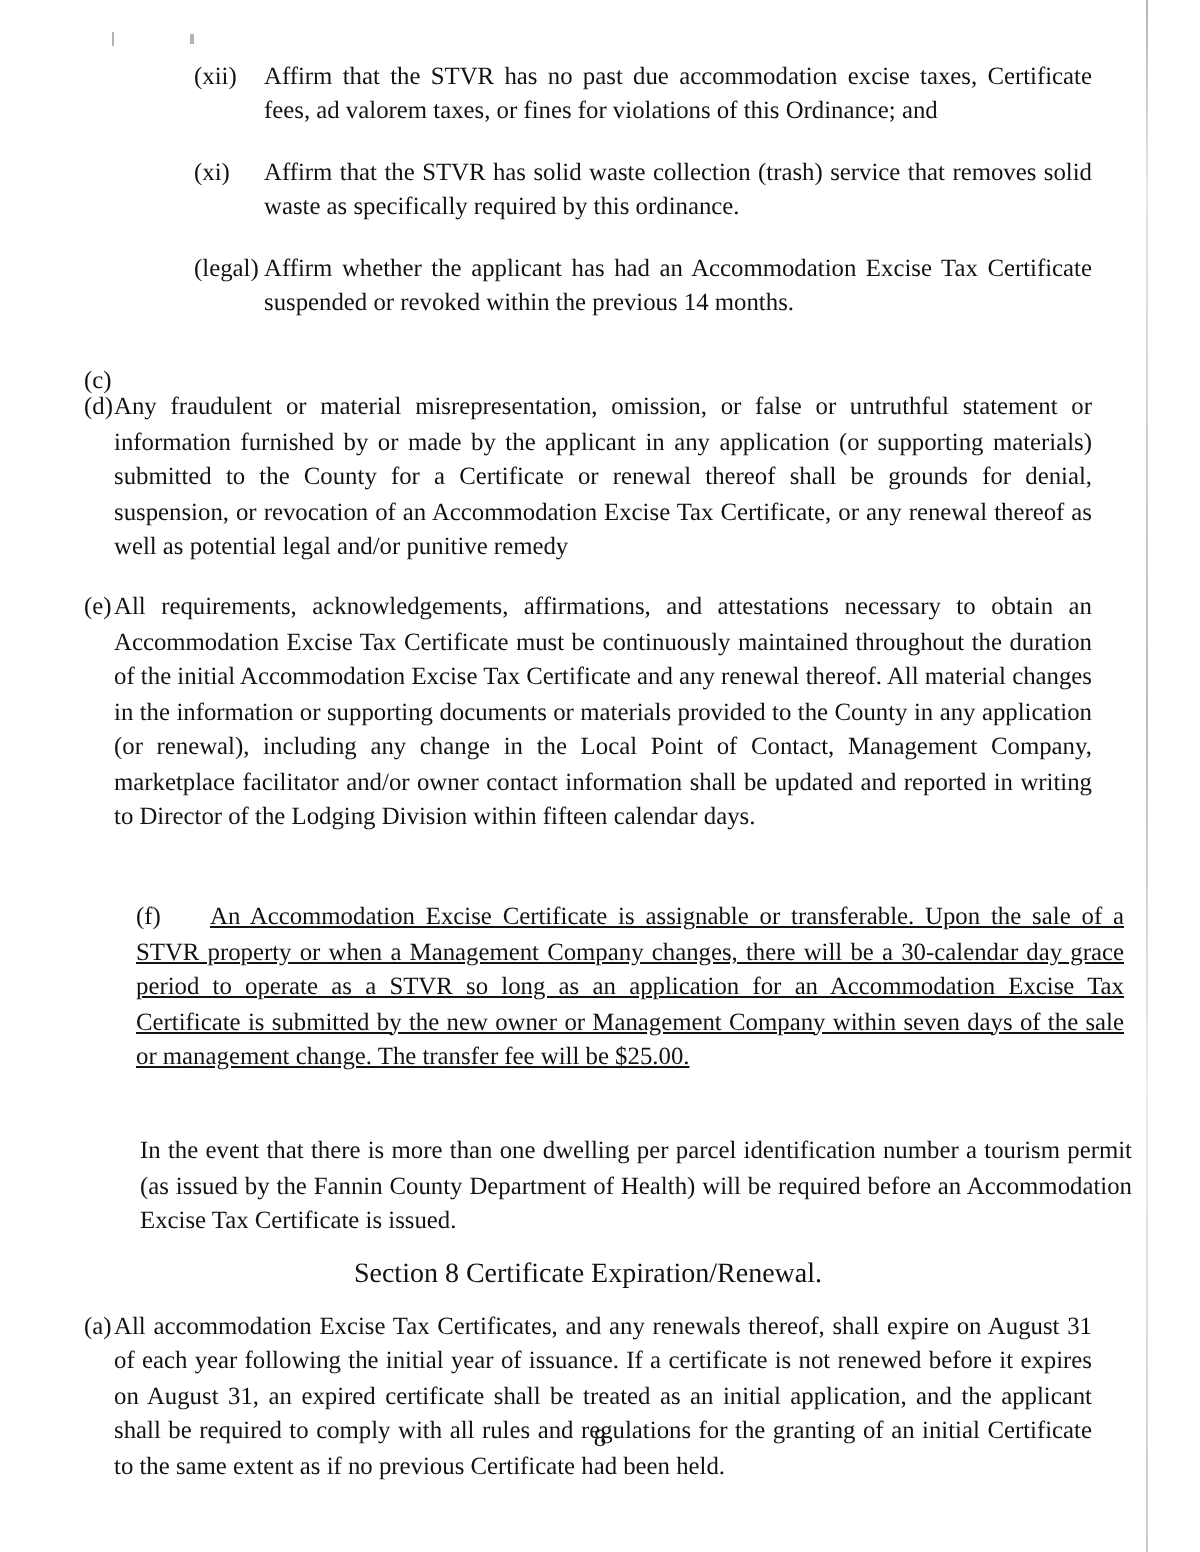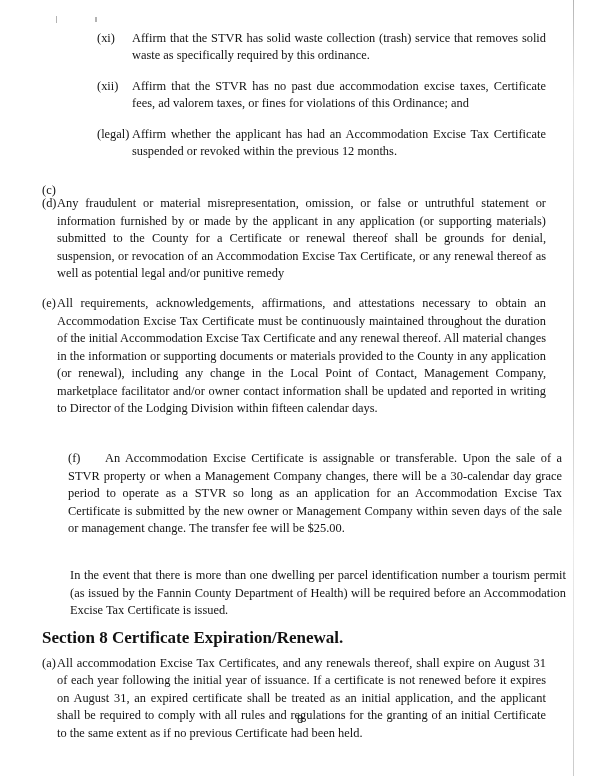--- a/index.html
+++ b/index.html
@@ -81,39 +81,40 @@
     position: absolute;
     left: 0;
     top: 0;
   }
 
   
   .para-f {
     margin-left: 68px;
     margin-right: 38px;
     text-indent: 0;
+    text-decoration: underline;
   }
   .para-f .lead {
     display: inline-block;
     width: 37px;
   }
 
   
   .para-plain {
     margin-left: 70px;
     margin-right: 34px;
   }
 
   .section-heading {
     margin-left: 42px;
     margin-right: 54px;
-    font-weight: bold;
-    font-size: 17px;
+    font-weight: normal;
+    font-size: 14px;
     line-height: 17.4px;
-    text-align: left;
+    text-align: center;
   }
 
   .page-number {
     position: absolute;
     left: 0;
     top: 712px;
     width: 600px;
     text-align: center;
     font-size: 12.4px;
   }
@@ -129,32 +130,32 @@
 
   <div class="scan-edge"></div>
   <div class="speck s1"></div>
   <div class="speck s2"></div>
 
   <div class="content">
 
     <div class="spacer-lg"></div>
 
     <p class="roman-item">
+      <span class="marker">(xii)</span>
+      <span>Affirm that the STVR has no past due accommodation excise taxes, Certificate fees, ad valorem taxes, or fines for violations of this Ordinance; and</span>
+    </p>
+
+    <p class="roman-item">
       <span class="marker">(xi)</span>
       <span>Affirm that the STVR has solid waste collection (trash) service that removes solid waste as specifically required by this ordinance.</span>
     </p>
 
     <p class="roman-item">
-      <span class="marker">(xii)</span>
-      <span>Affirm that the STVR has no past due accommodation excise taxes, Certificate fees, ad valorem taxes, or fines for violations of this Ordinance; and</span>
-    </p>
-
-    <p class="roman-item">
       <span class="marker">(legal)</span>
-      <span>Affirm whether the applicant has had an Accommodation Excise Tax Certificate suspended or revoked within the previous 12 months.</span>
+      <span>Affirm whether the applicant has had an Accommodation Excise Tax Certificate suspended or revoked within the previous 14 months.</span>
     </p>
 
     <div class="spacer-sm"></div>
 
     <p class="letter-item">
       <span class="marker">(c)</span>
     </p>
 
     <p class="letter-item">
       <span class="marker">(d)</span>

